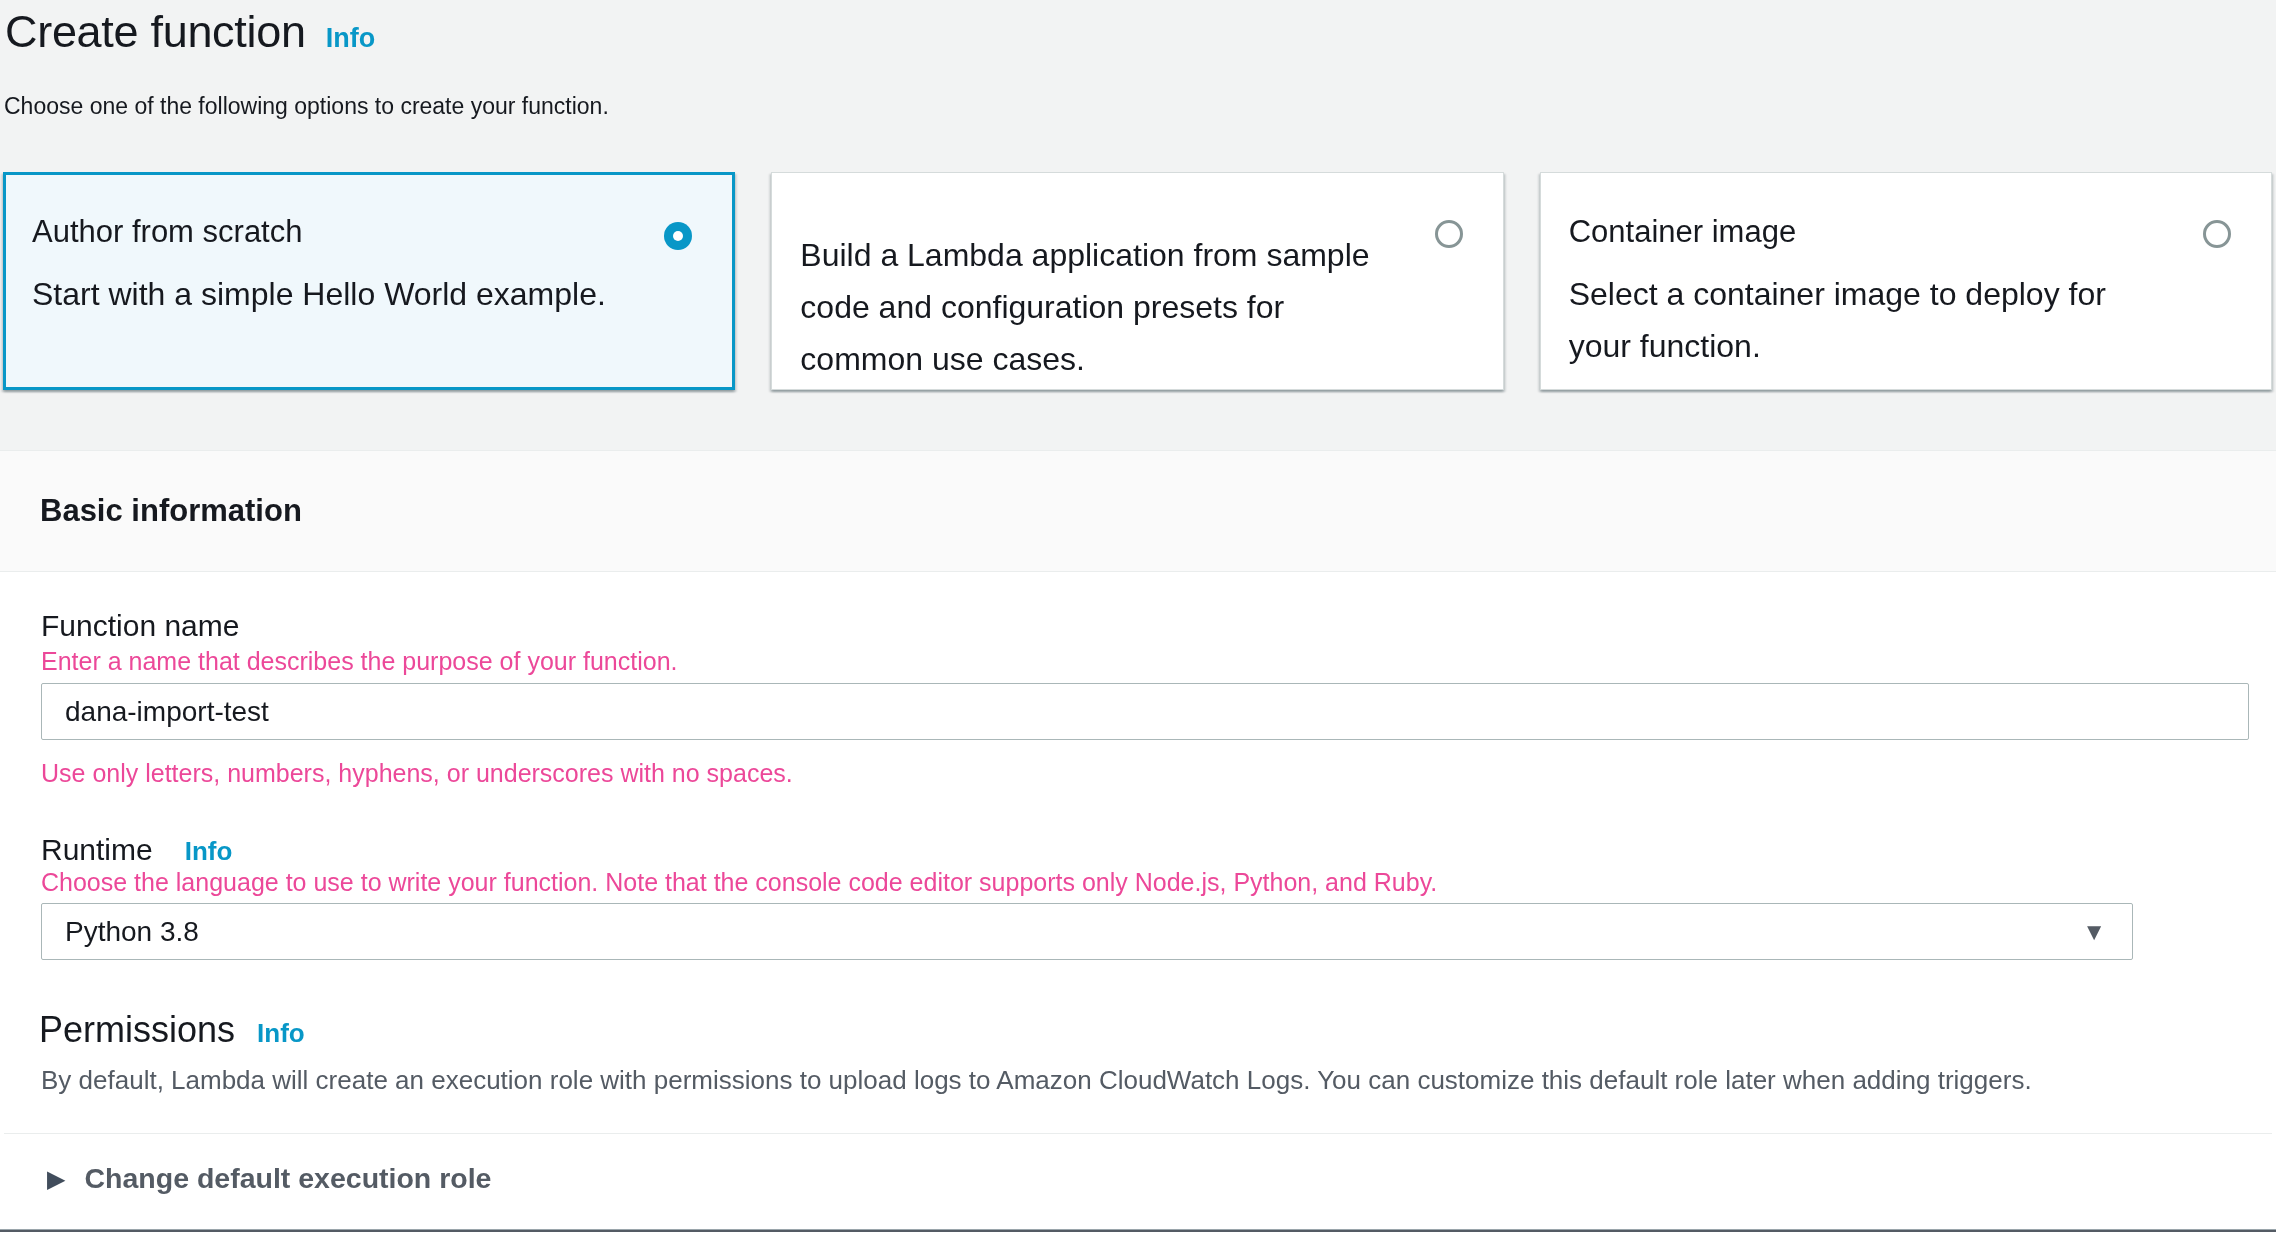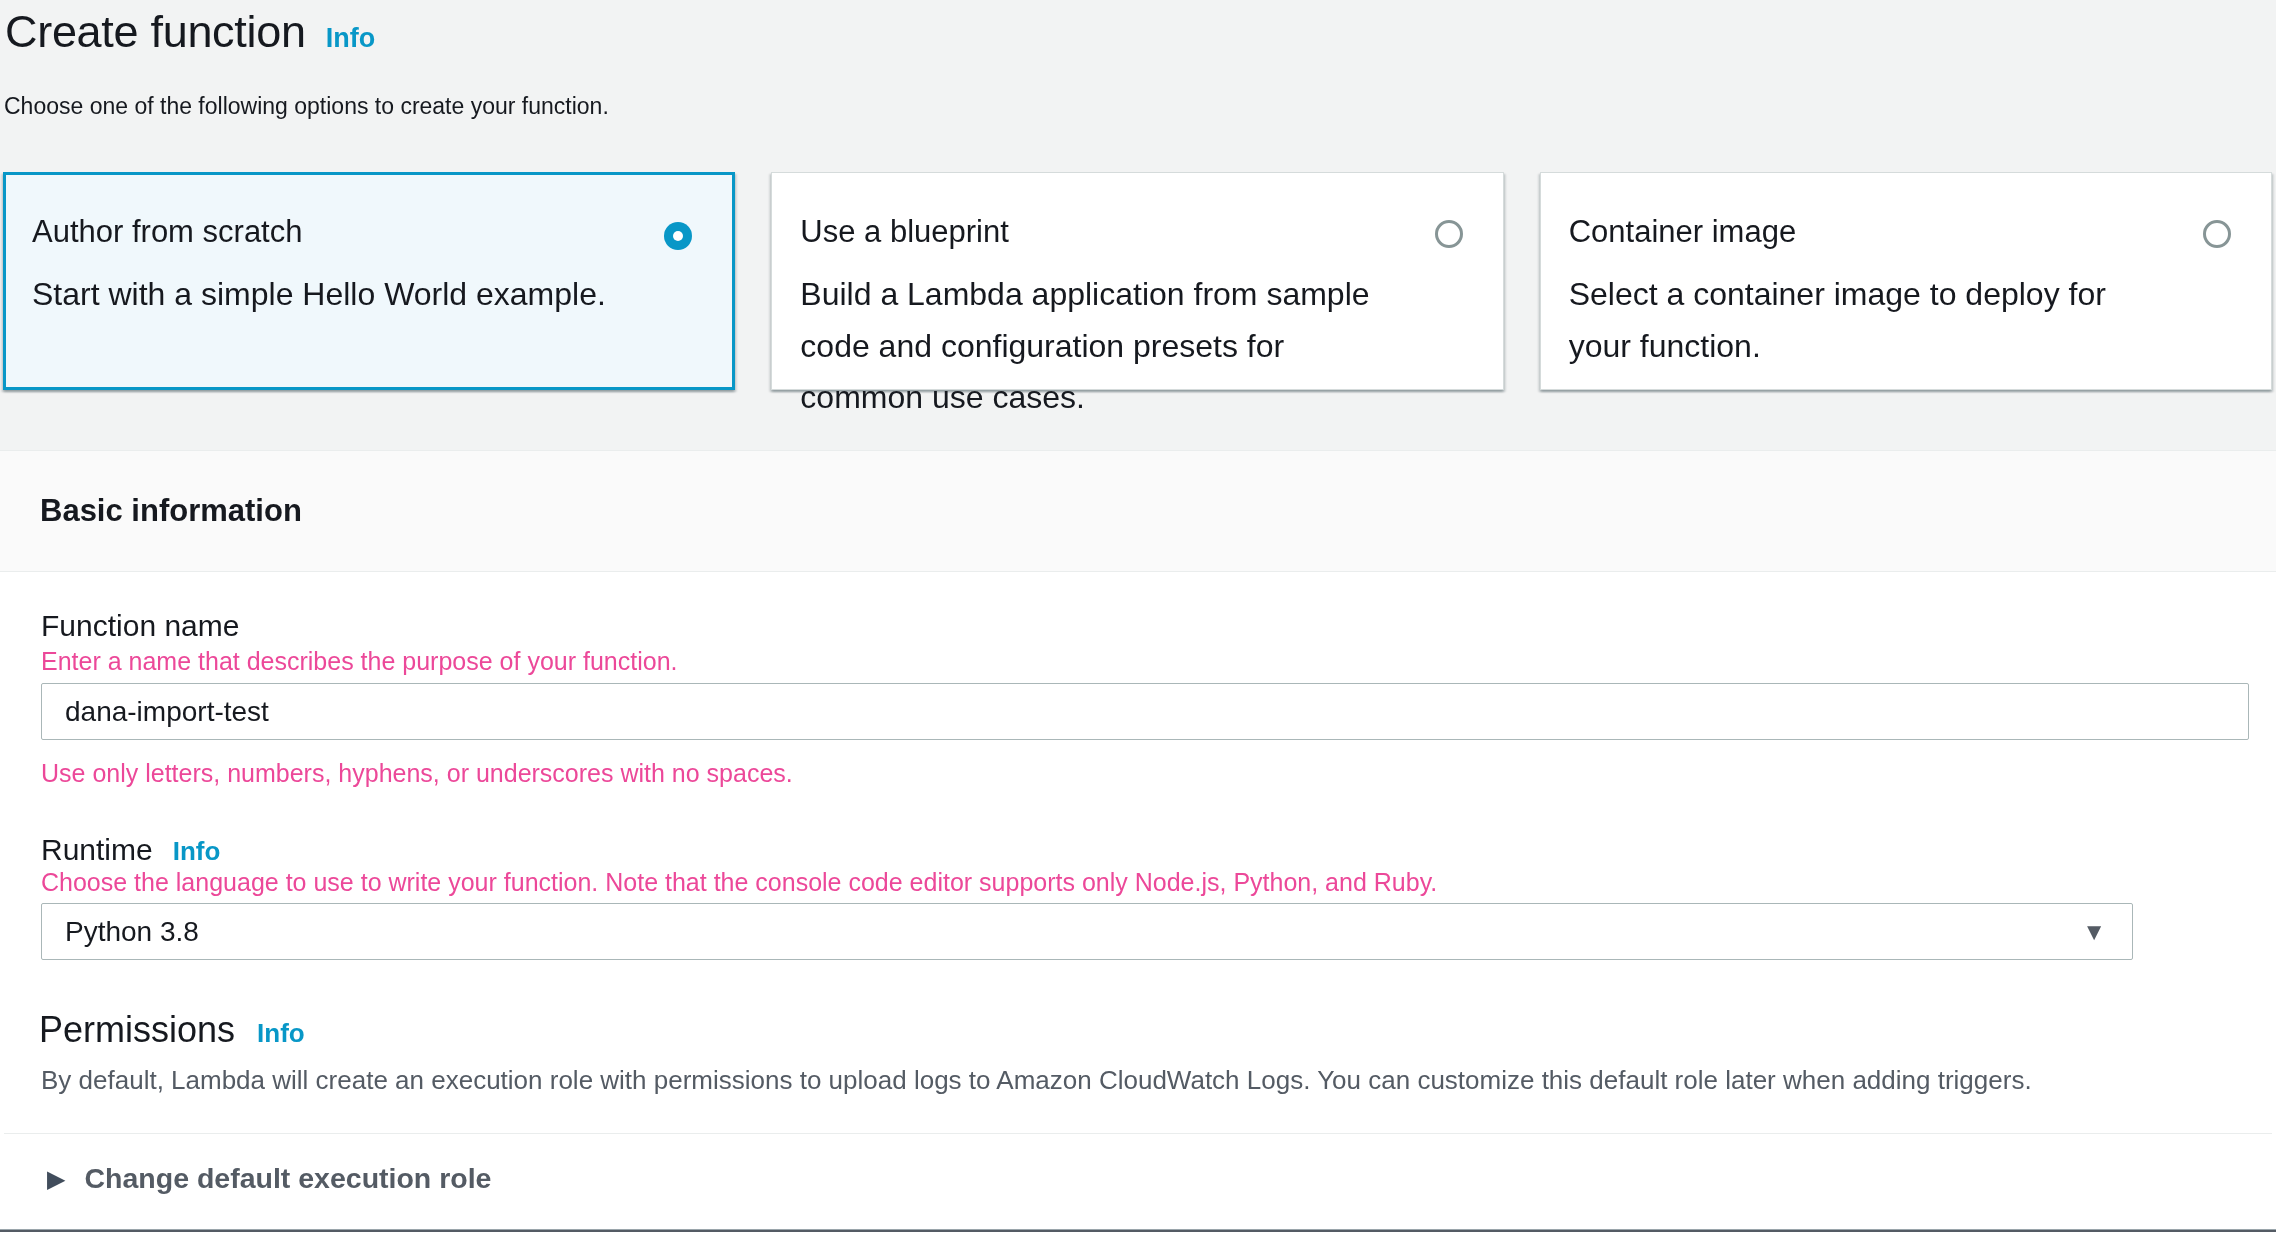--- a/index.html
+++ b/index.html
@@ -77,21 +77,21 @@
     display: flex; align-items: center;
     padding-left: 40px;
   }
   .band-heading { font-size: 31px; font-weight: 700; color: #16191f; }
   .field-label {
     position: absolute; left: 41px;
     font-size: 30px; font-weight: 400; color: #16191f; line-height: 1.3;
   }
   .label-row {
     position: absolute; left: 41px;
-    display: flex; align-items: baseline; gap: 20px;
+    display: flex; align-items: baseline; gap: 32px;
   }
   .help-text {
     position: absolute; left: 41px;
     font-size: 25px; color: #ec4899; line-height: 1.3; white-space: nowrap;
   }
   .text-input {
     position: absolute; left: 41px; top: 683px;
     width: 2208px; height: 57px;
     border: 1px solid #aab7b8; border-radius: 2px;
     background: #ffffff;
@@ -154,21 +154,20 @@
 
   <div class="subtitle">Choose one of the following options to create your function.</div>
 
   <div class="cards">
     <div class="card selected">
       <div class="card-title">Author from scratch</div>
       <div class="card-desc">Start with a simple Hello World example.</div>
       <span class="radio checked"></span>
     </div>
     <div class="card">
-      <div class="card-title">Use a blueprint</div>
       <div class="card-desc">Build a Lambda application from sample code and configuration presets for common use cases.</div>
       <span class="radio unchecked"></span>
     </div>
     <div class="card">
       <div class="card-title">Container image</div>
       <div class="card-desc">Select a container image to deploy for your function.</div>
       <span class="radio unchecked"></span>
     </div>
   </div>
 

